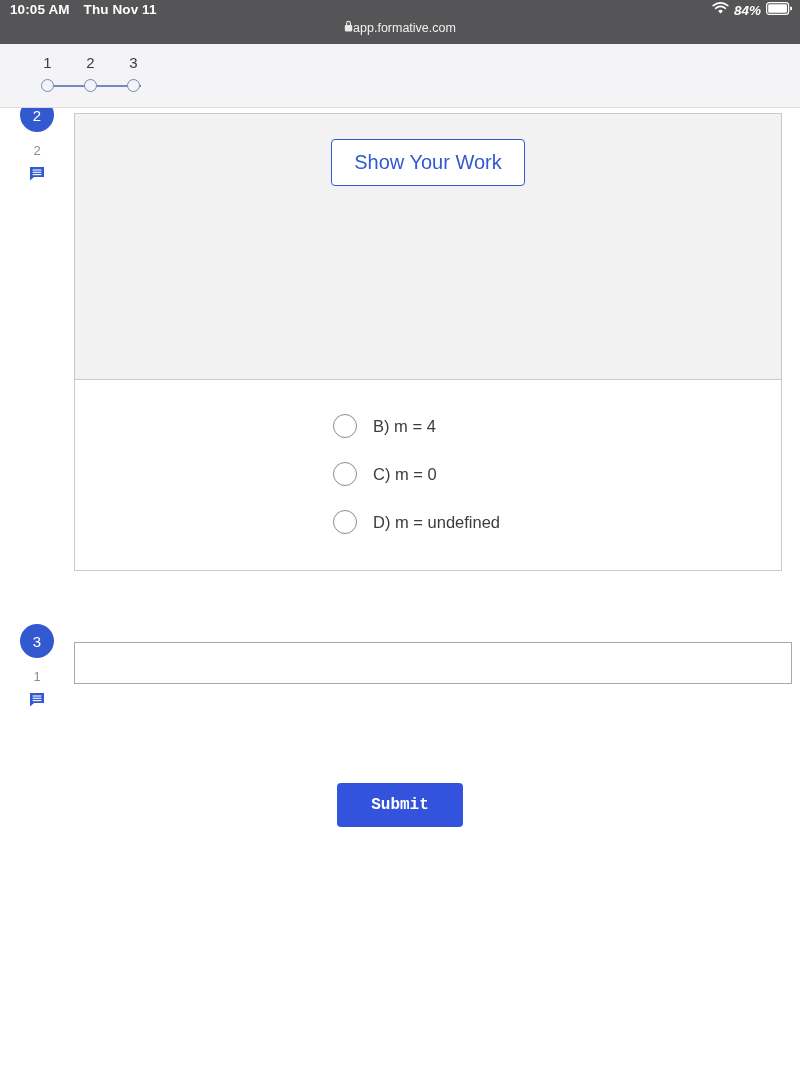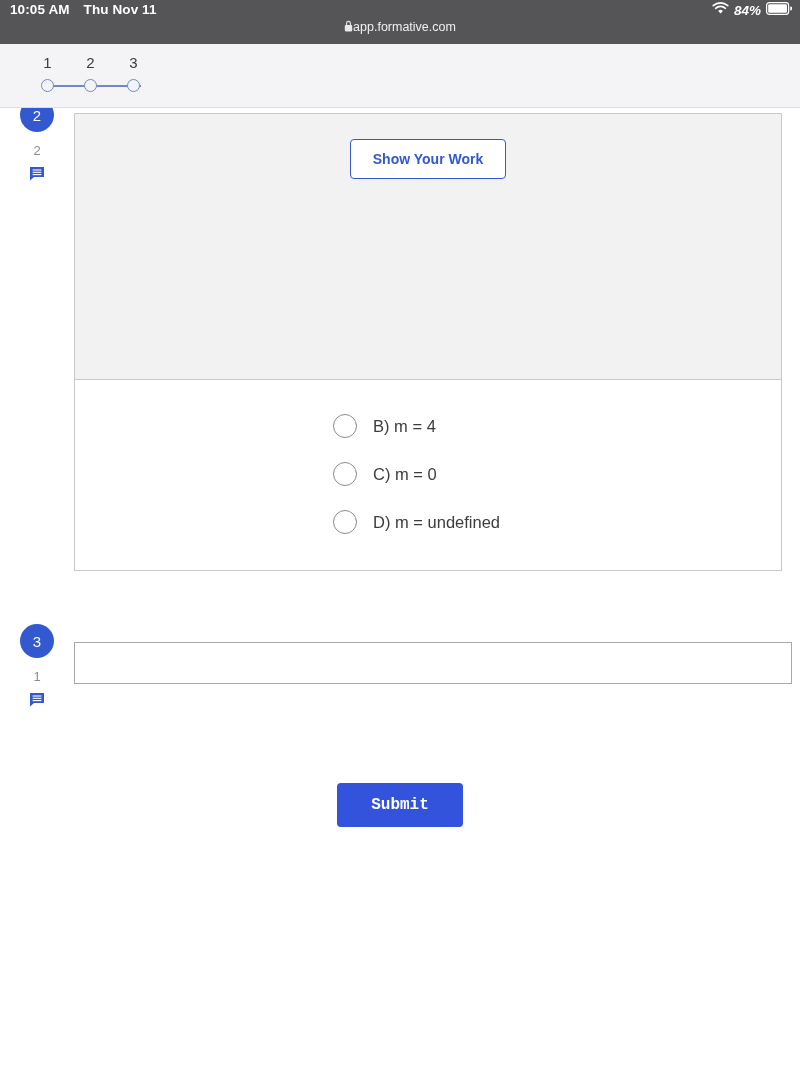--- a/index.html
+++ b/index.html
@@ -48,20 +48,21 @@
     font-style: italic;
   }
   .wifi-icon { display: block; }
   .battery-icon { display: block; }
   .status-url {
     position: absolute;
     left: 0; right: 0;
     top: 20px;
     display: flex;
     justify-content: center;
+    align-items: center;
     gap: 0;
     font-size: 12.5px;
     color: #f0f0f0;
     font-weight: normal;
   }
   .lock-icon { display: block; }
 
   
   .step-nav {
     height: 64px;
@@ -173,22 +174,22 @@
     display: flex;
     justify-content: center;
     align-items: flex-start;
     padding-top: 25px;
   }
   .show-work-btn {
     border: 1.7px solid #3259d0;
     border-radius: 4px;
     background: #ffffff;
     color: #3259d0;
-    font-size: 14px;
-    font-weight: bold;
+    font-size: 20px;
+    font-weight: normal;
     padding: 11px 22px;
     cursor: pointer;
     font-family: "Liberation Sans", sans-serif;
   }
 
   .options {
     padding: 22px 0 24px 0;
   }
   .option-row {
     display: flex;

